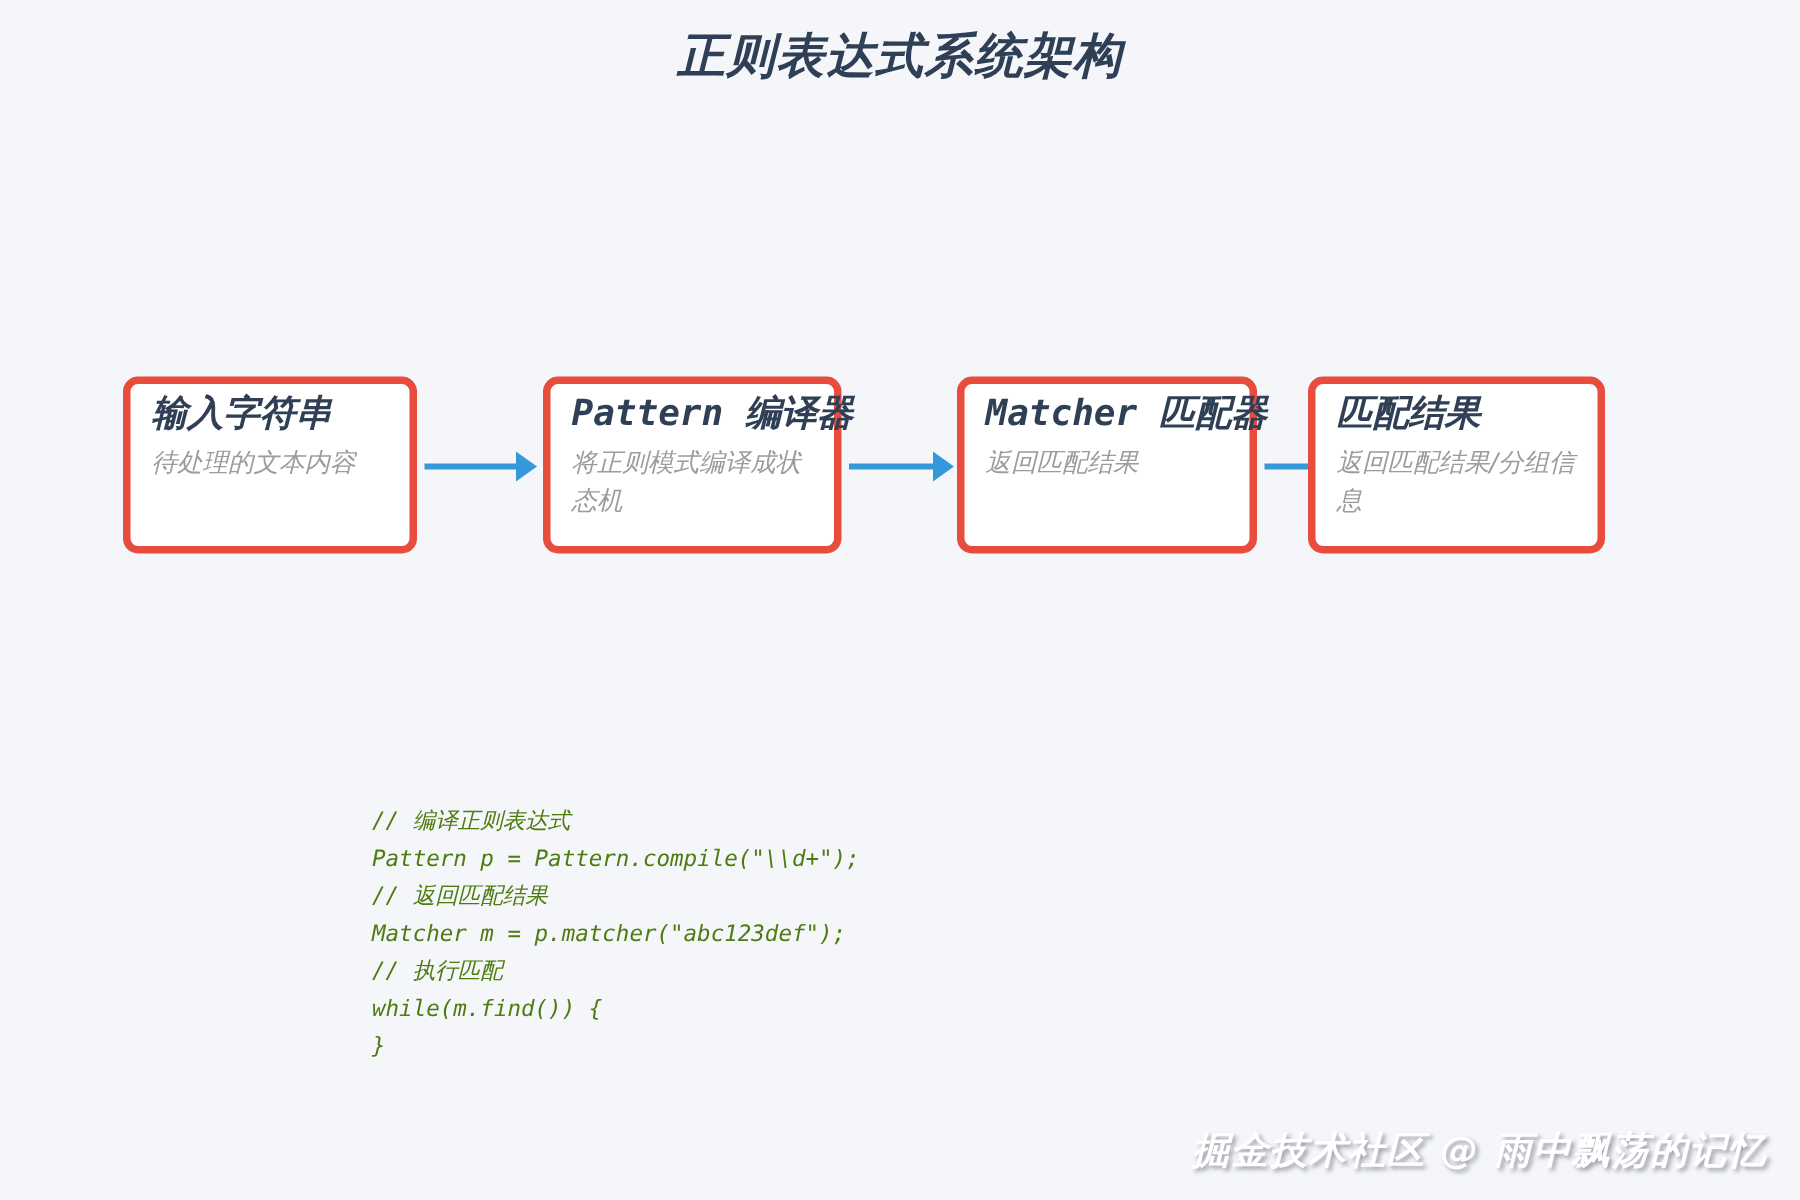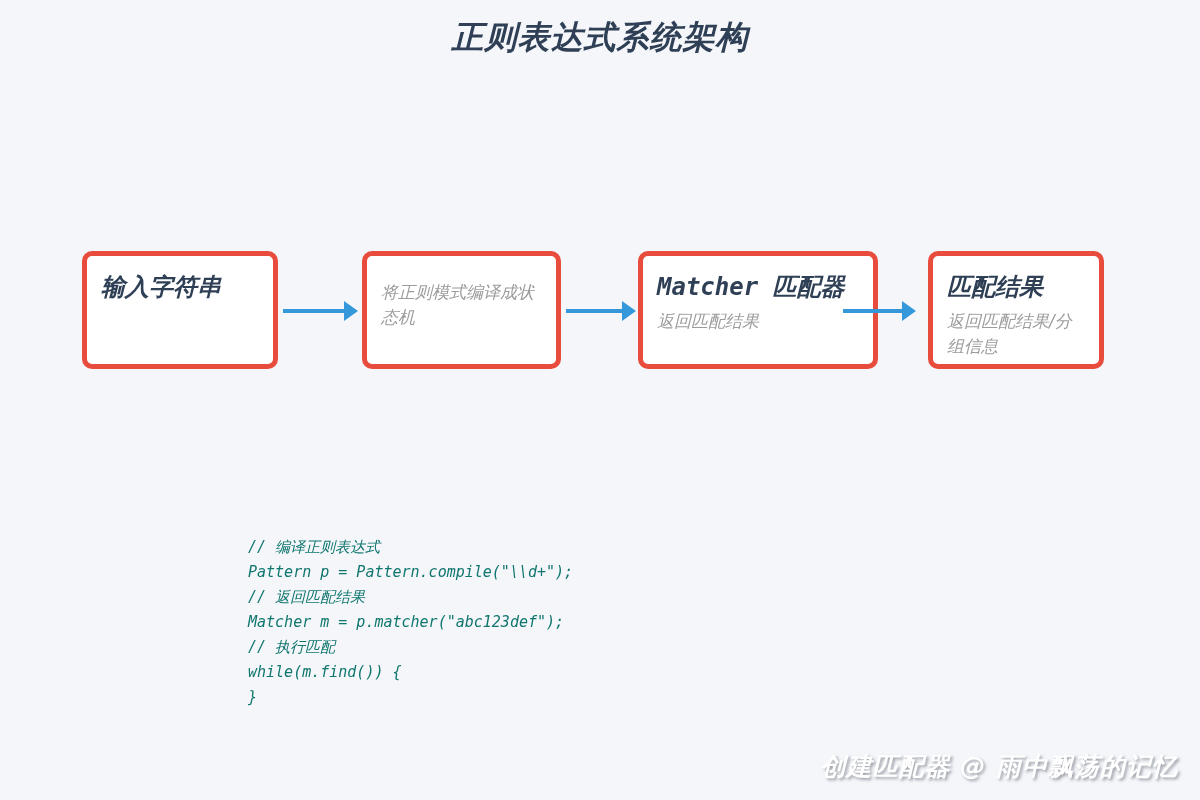--- a/index.html
+++ b/index.html
@@ -24,40 +24,40 @@
     color: #2f4056;
   }
   .node {
     position: absolute;
     top: 251px;
     height: 118px;
     box-sizing: border-box;
     background: #ffffff;
     border: 5px solid #e74c3c;
     border-radius: 10px;
-    padding: 17px 14px 0 14px;
+    padding: 5px 14px 0 14px;
   }
   .node-title {
     font-family: "DejaVu Sans Mono", "Liberation Mono", "DejaVu Sans", monospace, sans-serif;
     font-size: 24px;
     font-weight: bold;
     color: #2f4056;
     white-space: nowrap;
     line-height: 1.2;
   }
   .node-sub {
     margin-top: 7px;
     font-size: 17px;
     line-height: 25px;
     color: #9c9c9c;
   }
   .node-1 { left: 82px;  width: 196px; }
   .node-2 { left: 362px; width: 199px; }
-  .node-3 { left: 638px; width: 240px; }
-  .node-4 { left: 928px; width: 176px; }
+  .node-3 { left: 638px; width: 200px; }
+  .node-4 { left: 872px; width: 198px; }
   .arrow {
     position: absolute;
     top: 309px;
     height: 4px;
     background: #3498db;
   }
   .arrow::after {
     content: "";
     position: absolute;
     right: -14px;
@@ -80,21 +80,21 @@
     color: #2f4056;
     white-space: pre;
   }
   .code {
     position: absolute;
     left: 248px;
     top: 535px;
     font-family: "DejaVu Sans Mono", "Liberation Mono", monospace;
     font-size: 15px;
     line-height: 25px;
-    color: #0f766e;
+    color: #4d7c0f;
   }
   .code-line { white-space: pre; }
   .watermark {
     position: absolute;
     top: 750px;
     right: 22px;
     font-size: 25px;
     font-weight: bold;
     color: #ffffff;
     text-shadow: 2px 2px 3px rgba(110, 115, 125, 0.65);
@@ -103,25 +103,27 @@
 </style>
 </head>
 <body>
 
 <div class="canvas">
 
   <div class="heading">正则表达式系统架构</div>
 
   <div class="node node-1">
     <div class="node-title">输入字符串</div>
+    <div class="node-sub">待处理的文本内容</div>
   </div>
 
   <div class="arrow arrow-1"></div>
 
   <div class="node node-2">
+    <div class="node-title">Pattern 编译器</div>
     <div class="node-sub">将正则模式编译成状态机</div>
   </div>
 
   <div class="arrow arrow-2"></div>
 
   <div class="node node-3">
     <div class="node-title">Matcher 匹配器</div>
     <div class="node-sub">返回匹配结果</div>
   </div>
 
@@ -136,15 +138,15 @@
   <div class="code">
     <div class="code-line">// 编译正则表达式</div>
     <div class="code-line">Pattern p = Pattern.compile("\\d+");</div>
     <div class="code-line">// 返回匹配结果</div>
     <div class="code-line">Matcher m = p.matcher("abc123def");</div>
     <div class="code-line">// 执行匹配</div>
     <div class="code-line">while(m.find()) {</div>
     <div class="code-line">}</div>
   </div>
 
-  <div class="watermark">创建匹配器 @ 雨中飘荡的记忆</div>
+  <div class="watermark">掘金技术社区 @ 雨中飘荡的记忆</div>
 
 </div>
 
 </body></html>

